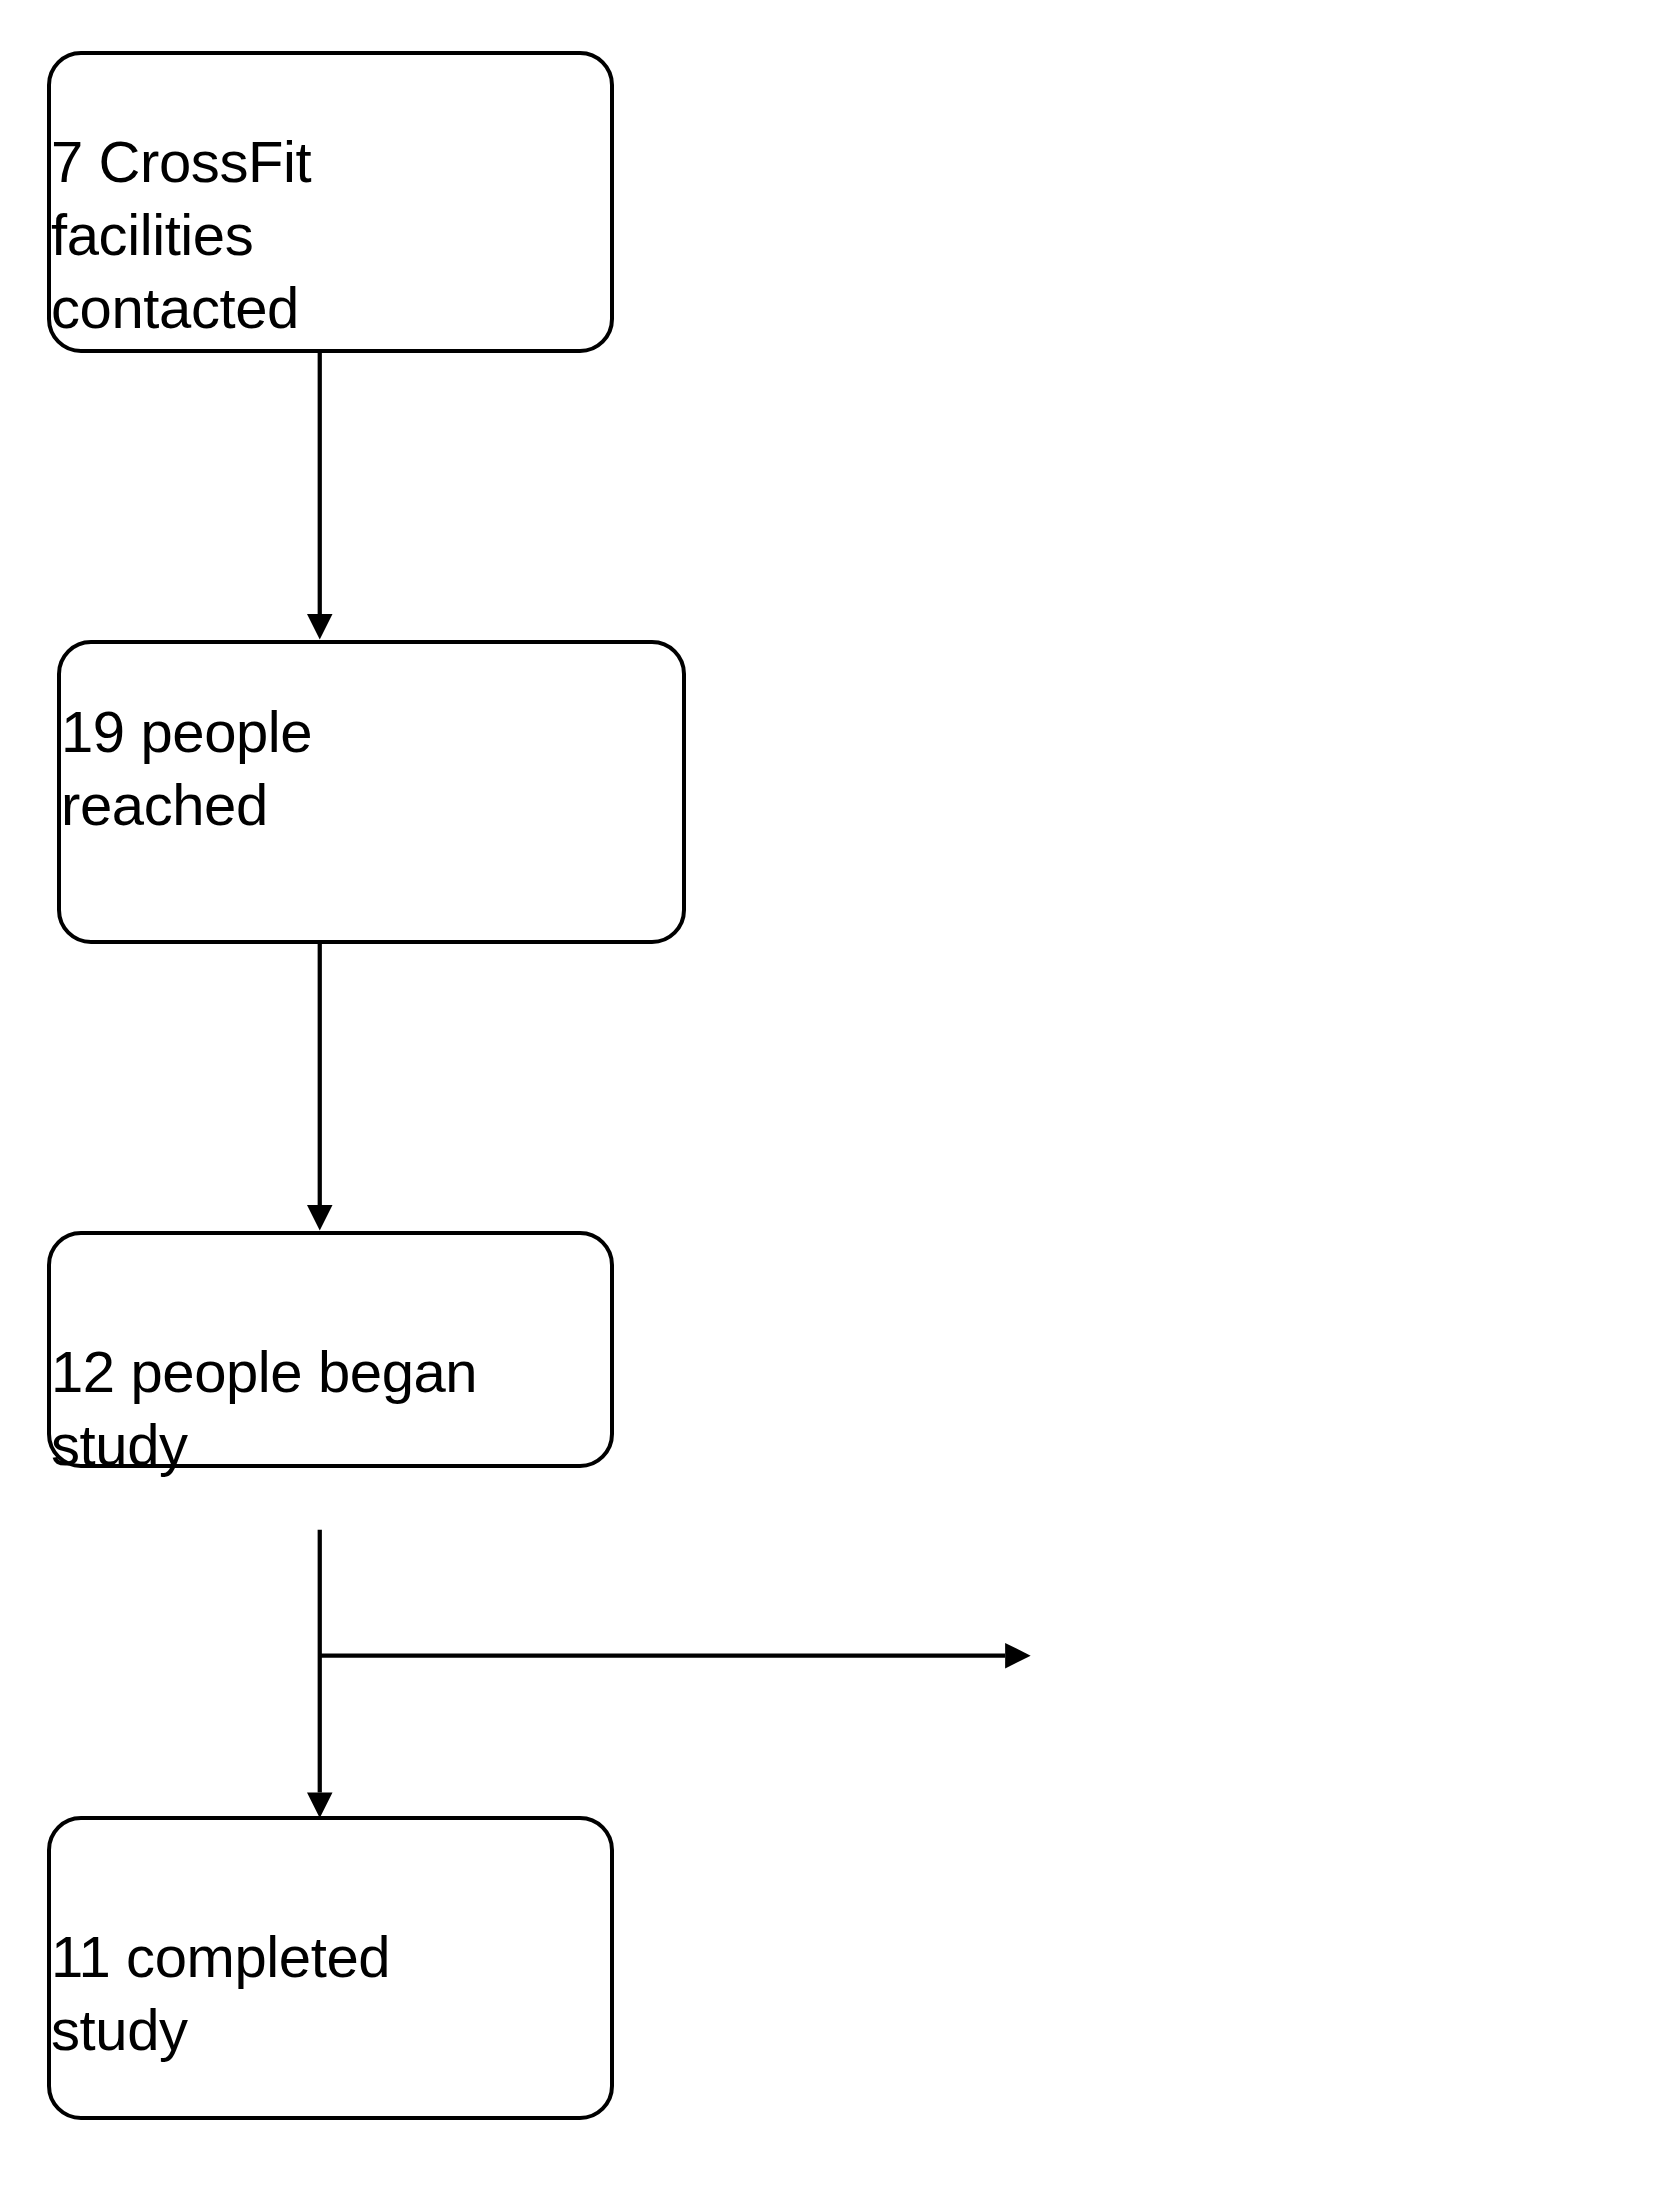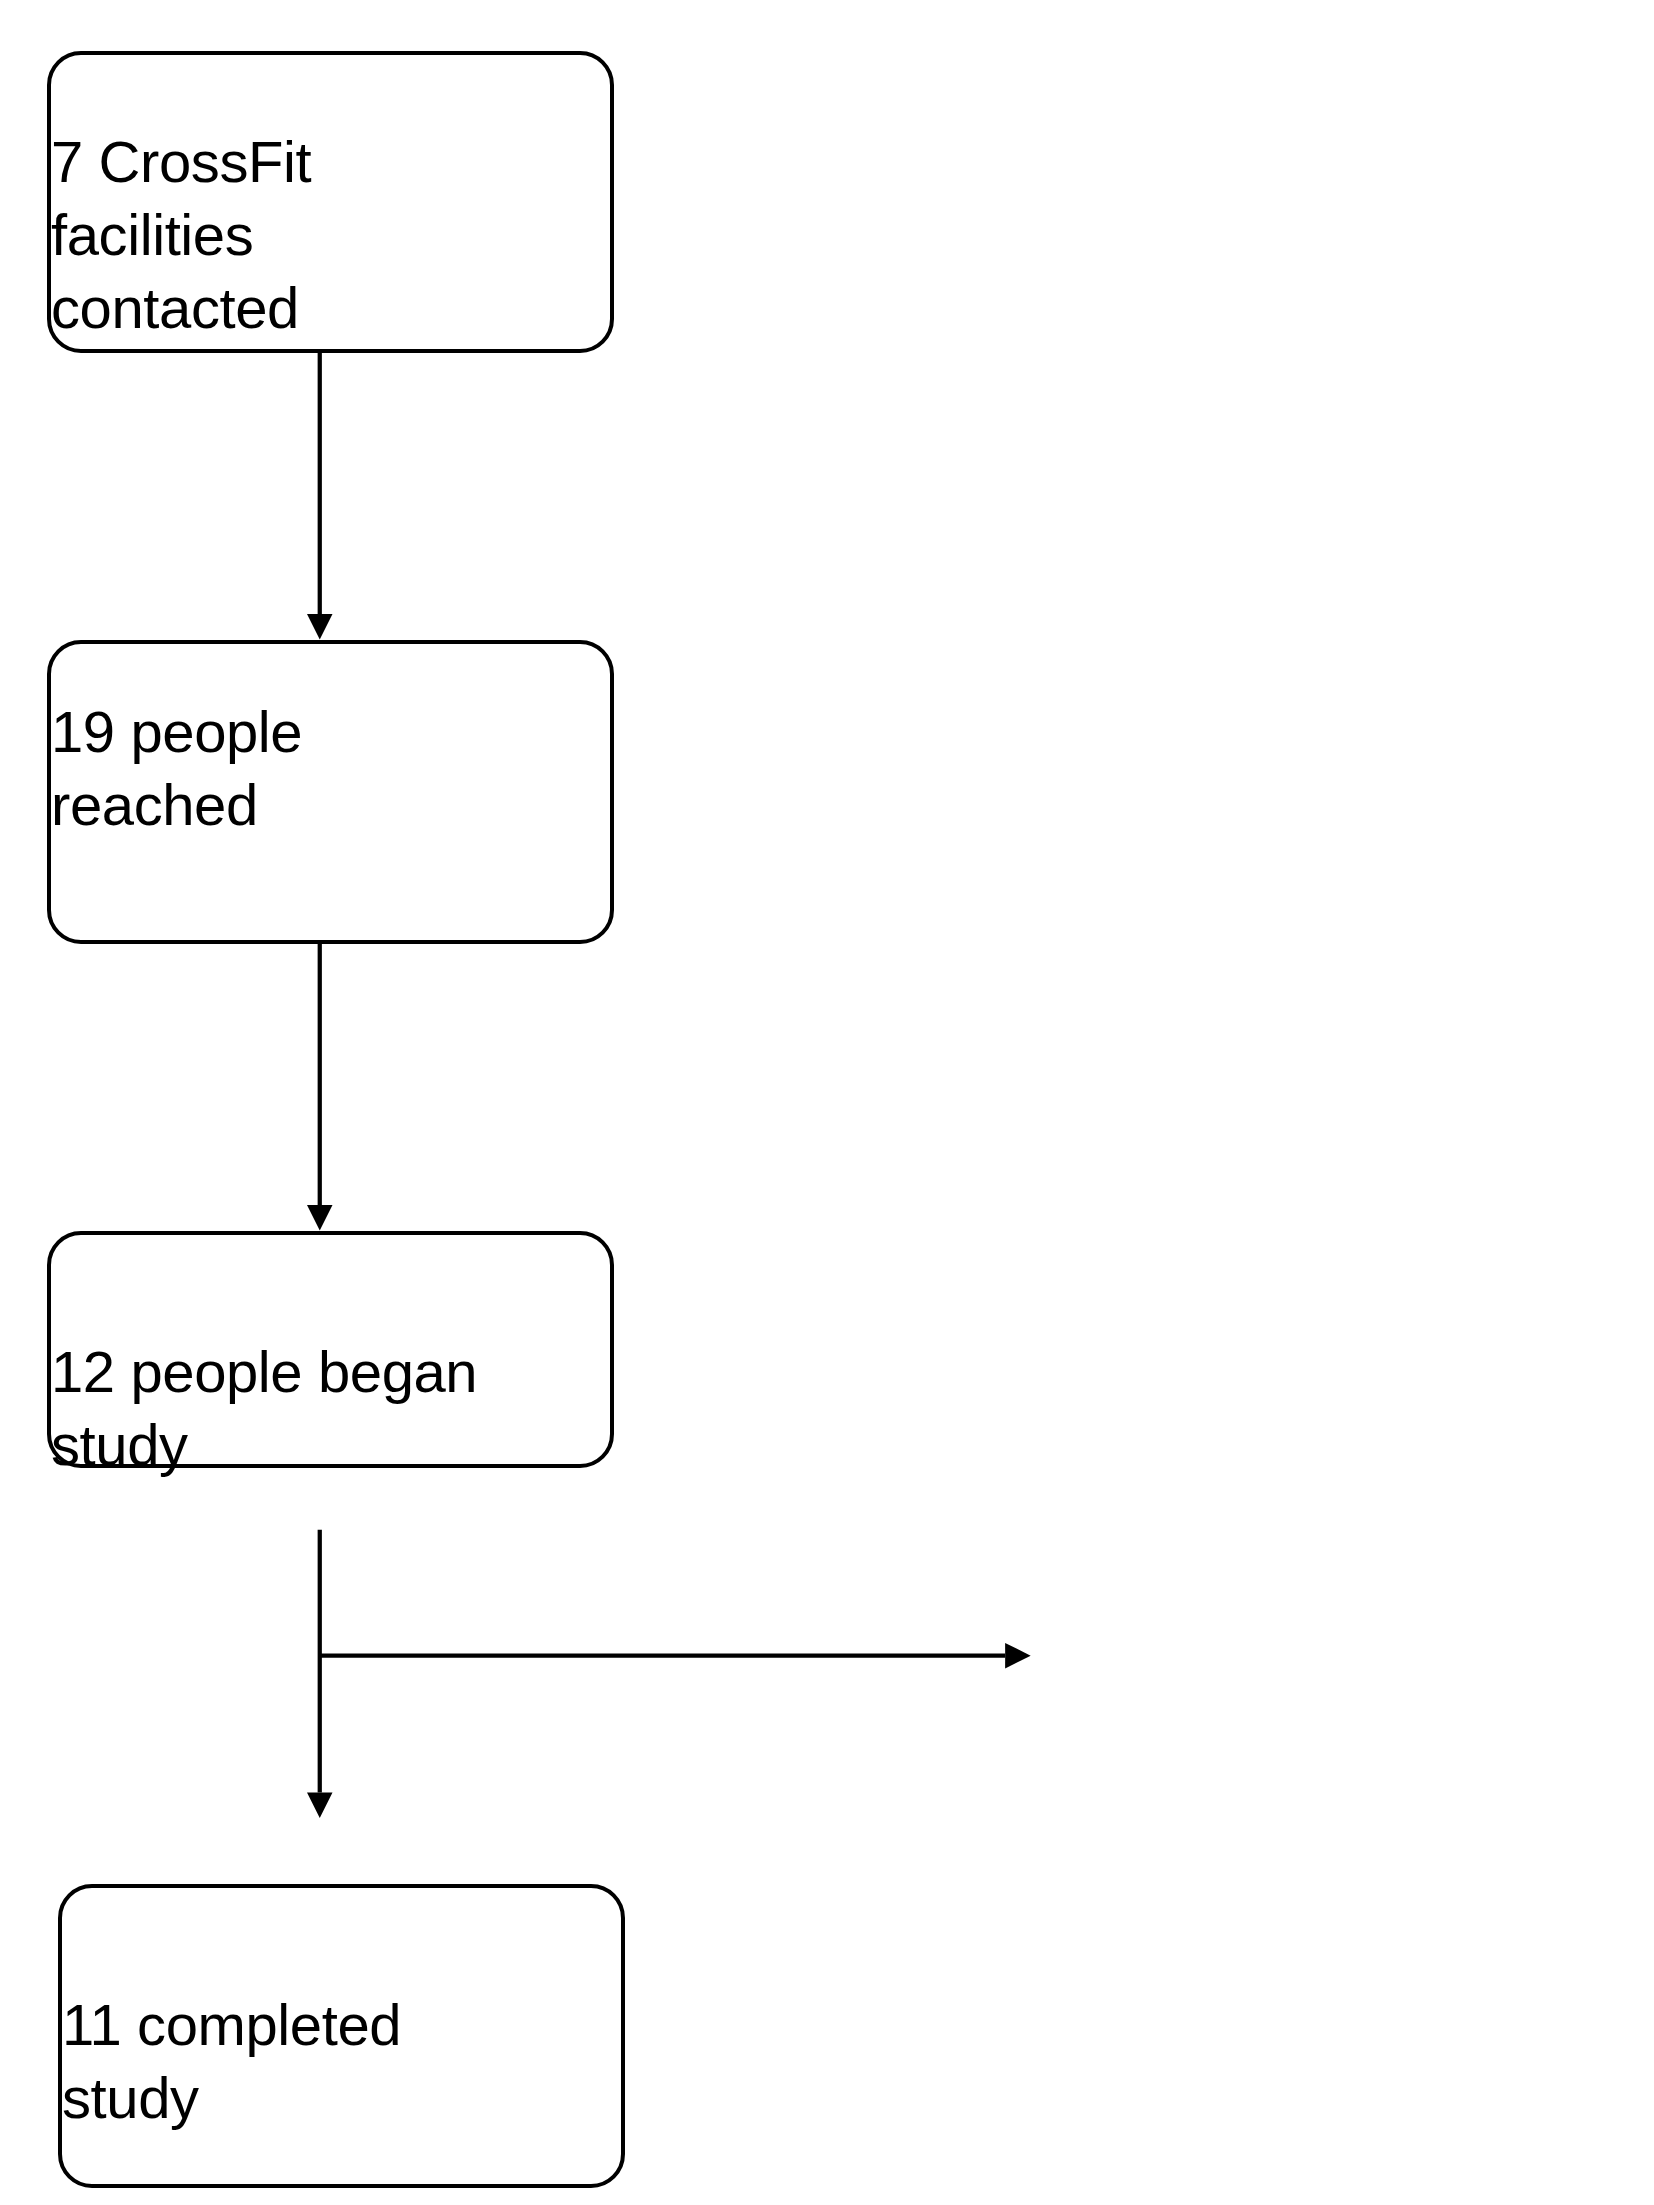--- a/index.html
+++ b/index.html
@@ -75,30 +75,30 @@
       <polygon points="1182,1932 1182,1962 1212,1947" fill="#000000"></polygon>
     </g>
   </svg>
 
   <div class="node-box" style="left:47px; top:51px; width:567px; height:302px;">
     <div class="node-label" style="left:0px; top:70px; width:536px;">7 CrossFit
 facilities
 contacted</div>
   </div>
 
-  <div class="node-box" style="left:47px; top:640px; width:567px; height:304px;padding-left:44px;">
+  <div class="node-box" style="left:57px; top:640px; width:629px; height:304px;padding-left:44px;">
     <div class="node-label" style="left:0px; top:51px; width:536px;">19 people
 reached</div>
   </div>
 
   <div class="node-box" style="left:47px; top:1231px; width:567px; height:237px;">
     <div class="node-label" style="left:0px; top:100px; width:536px;">12 people began
 study</div>
   </div>
 
 
-  <div class="node-box" style="left:47px; top:1884px; width:567px; height:304px;margin-left:11px;">
+  <div class="node-box" style="left:47px; top:1816px; width:567px; height:304px;">
     <div class="node-label" style="left:0px; top:100px; width:536px;">11 completed
 study</div>
   </div>
 
 </div>
 
 
 </body></html>

